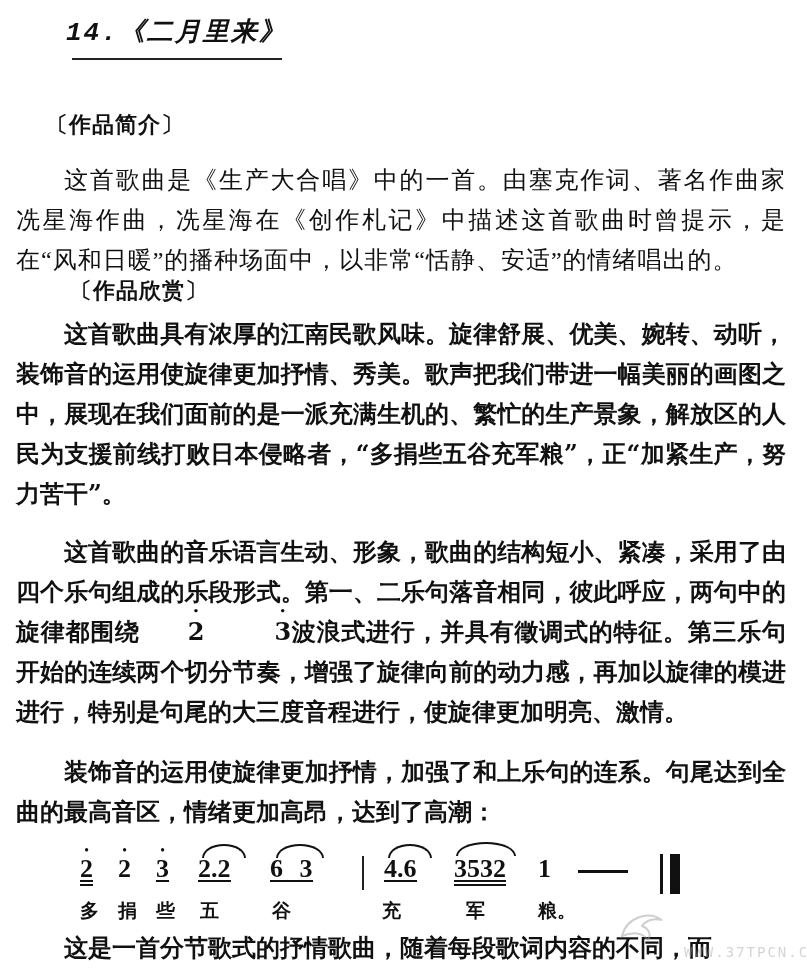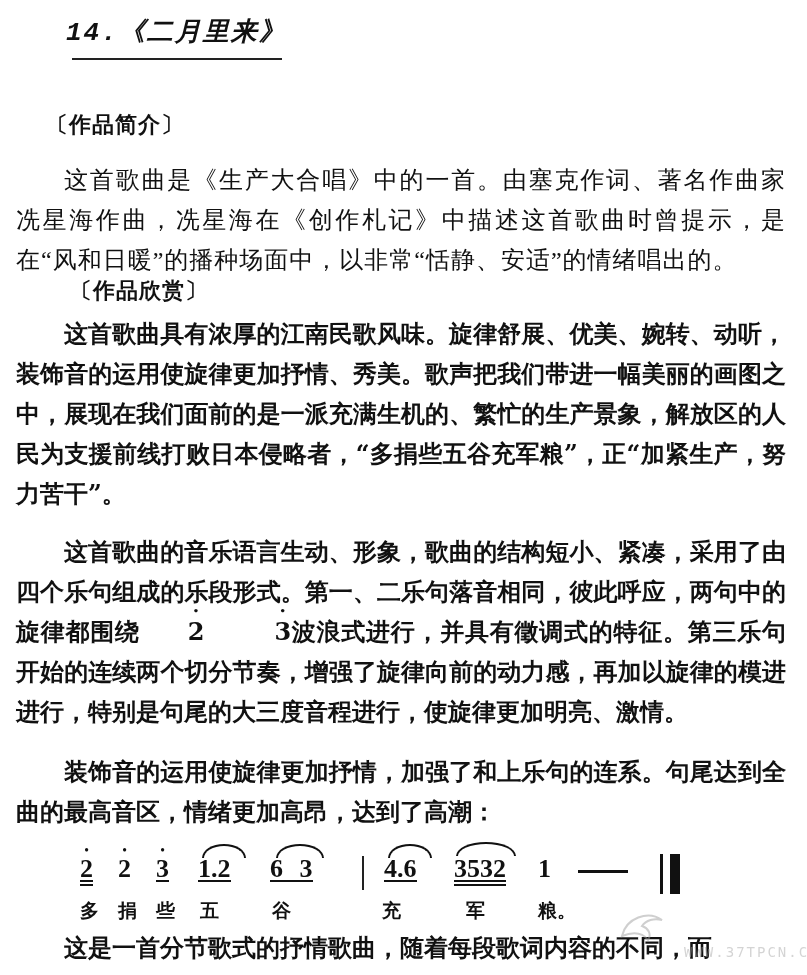--- a/index.html
+++ b/index.html
@@ -70,21 +70,21 @@
 <div class="para" style="top:512px;margin-top:20px;"><span>这首歌曲的音乐语言生动、形象，歌曲的结构短小、紧凑，采用了由四个乐句组成的乐段形式。第一、二乐句落音相同，彼此呼应，两句中的旋律都围绕</span><span class="inline-num"><span class="dot">•</span><span>2</span></span><span class="gap"></span><span class="inline-num"><span class="dot">•</span><span>3</span></span><span>波浪式进行，并具有徵调式的特征。第三乐句开始的连续两个切分节奏，增强了旋律向前的动力感，再加以旋律的模进进行，特别是句尾的大三度音程进行，使旋律更加明亮、激情。</span></div>
 
 <div class="para" style="top:752px;">装饰音的运用使旋律更加抒情，加强了和上乐句的连系。句尾达到全曲的最高音区，情绪更加高昂，达到了高潮：</div>
 
 <div class="score">
   <span class="note" style="left:10px;"><span class="hdot">•</span><span>2</span><span class="ul1"></span><span class="ul2"></span></span>
   <span class="note" style="left:48px;"><span class="hdot">•</span><span>2</span></span>
   <span class="note" style="left:86px;"><span class="hdot">•</span><span>3</span><span class="ul1"></span></span>
 
   <div class="slur" style="left:132px; top:-2px; width:40px;"></div>
-  <span class="note" style="left:128px;"><span>1.2</span><span class="ul1"></span></span>
+  <span class="note" style="left:128px;"><span>2.2</span><span class="ul1"></span></span>
 
   <div class="slur" style="left:206px; top:-2px; width:44px;"></div>
   <span class="note" style="left:200px; word-spacing:10px;"><span>6 3</span><span class="ul1"></span></span>
 
   <div class="barline" style="left:292px; top:10px; height:34px;"></div>
 
   <div class="slur" style="left:318px; top:-2px; width:40px;"></div>
   <span class="note" style="left:314px;"><span>4.6</span><span class="ul1"></span></span>
 
   <div class="slur" style="left:386px; top:-4px; width:56px;"></div>

